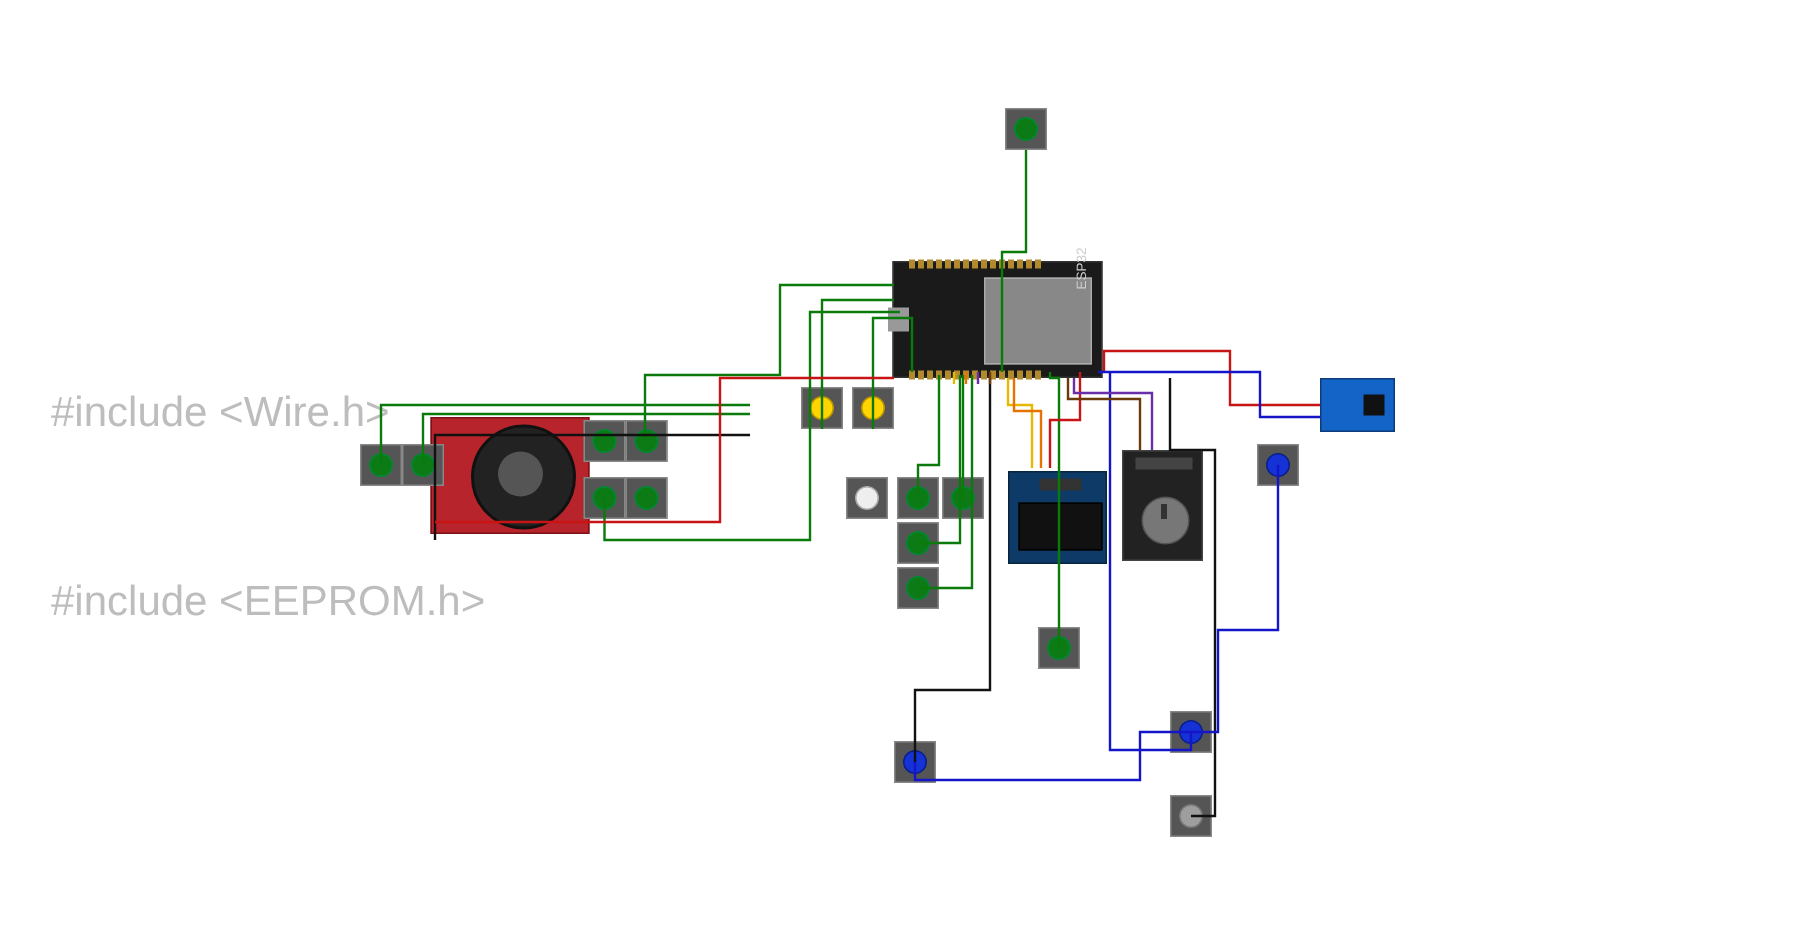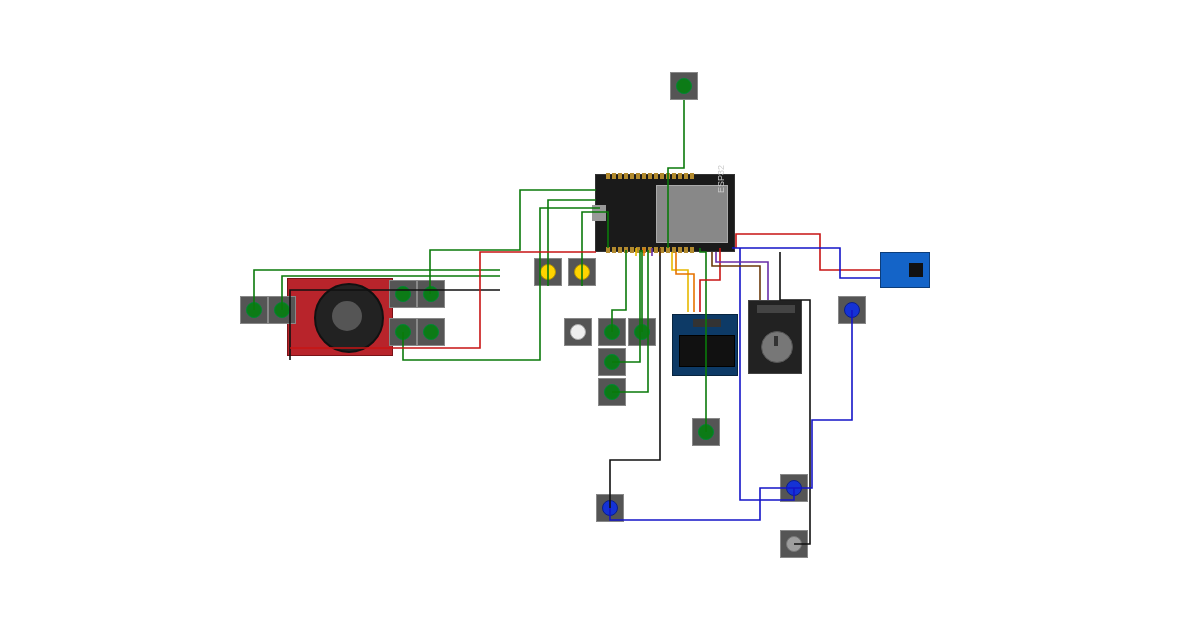--- a/index.html
+++ b/index.html
@@ -128,20 +128,22 @@
     position: absolute; height: 6px; display: flex; gap: 2px;
   }
   .pin-row span {
     width: 4px; height: 6px; background: #b28a2e;
   }
 </style>
 </head>
 <body>
 
 <div class="code-overlay">
+  <div>#include &lt;Wire.h&gt;</div>
+  <div>#include &lt;EEPROM.h&gt;</div>
   
   
   
   
   <div></div>
   
   
 </div>
 
 <div class="canvas">

